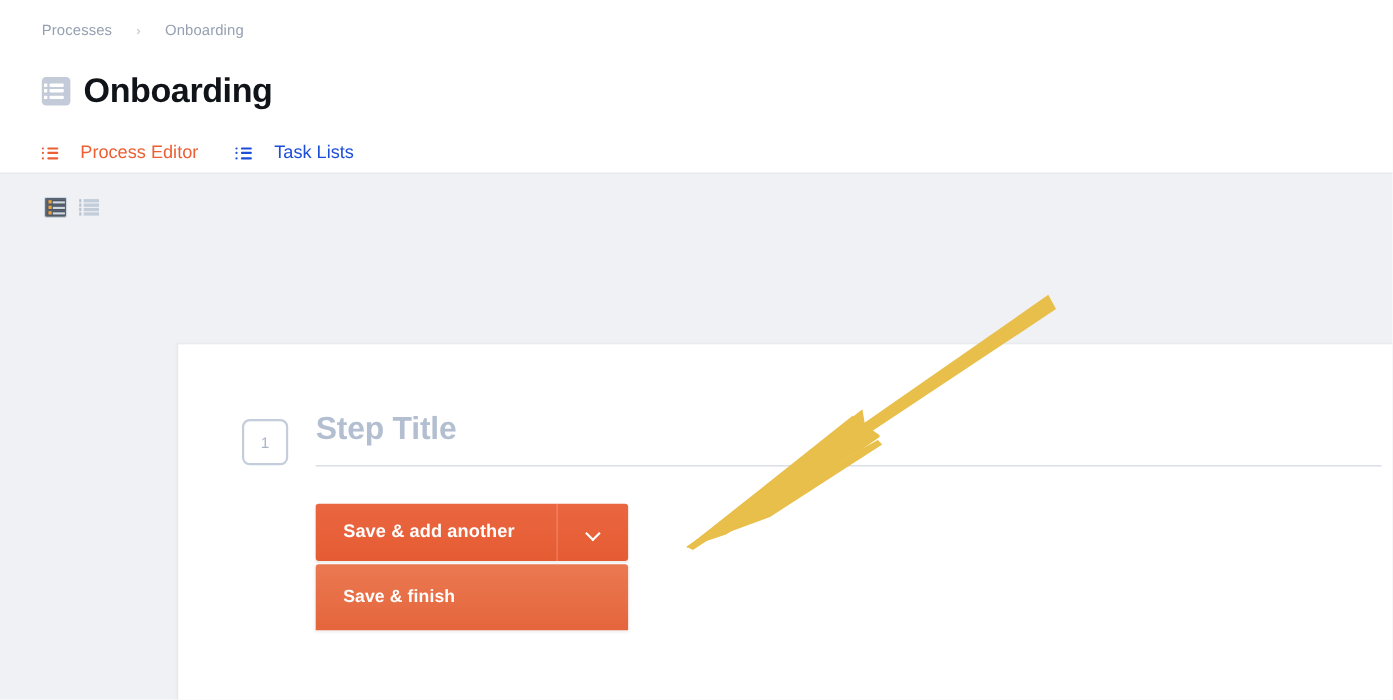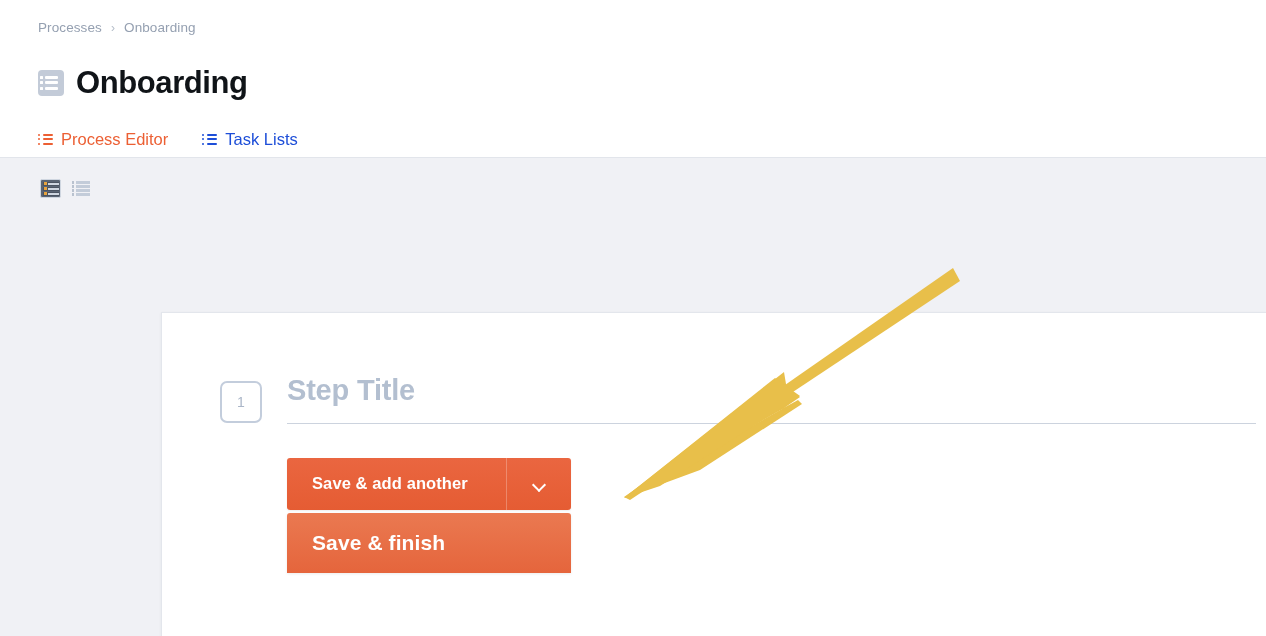--- a/index.html
+++ b/index.html
@@ -20,21 +20,21 @@
     padding: 0;
     background: #ffffff;
   }
   .breadcrumb {
     padding: 20px 0 0 38px;
     font-size: 13.5px;
     color: #9aa5b5;
     letter-spacing: 0.1px;
     display: flex;
     align-items: center;
-    gap: 9px;
+    gap: 22px;
   }
   .breadcrumb .crumb-link {
     color: #95a0b1;
     text-decoration: none;
   }
   .breadcrumb .crumb-sep {
     color: #b4bdc9;
     font-size: 12px;
   }
   .breadcrumb .crumb-current {
@@ -90,21 +90,21 @@
     align-items: flex-end;
     gap: 34px;
     padding: 18px 0 0 38px;
     position: relative;
     height: 38px;
     box-sizing: border-box;
   }
   .tab {
     display: flex;
     align-items: center;
-    gap: 8px;
+    gap: 20px;
     font-size: 16.5px;
     padding-bottom: 10px;
     border-bottom: 3px solid transparent;
     cursor: pointer;
     position: relative;
     top: 3px;
     margin-top: 38px;
   }
   .tab.active {
     color: #ec5f33;
@@ -312,21 +312,21 @@
     background: #e8714a;
     background: linear-gradient(180deg, #ea7951 0%, #e5653c 100%);
     border-radius: 3px 3px 0 0;
     box-shadow: 0 1px 3px rgba(0,0,0,0.08);
   }
   .dropdown-item {
     height: 60px;
     display: flex;
     align-items: center;
     padding-left: 25px;
-    font-size: 21px;
+    font-size: 16px;
     font-weight: bold;
     color: #ffffff;
     cursor: pointer;
     letter-spacing: 0.1px;
   }
 
   
   .arrow-anno {
     position: absolute;
     left: 0;

